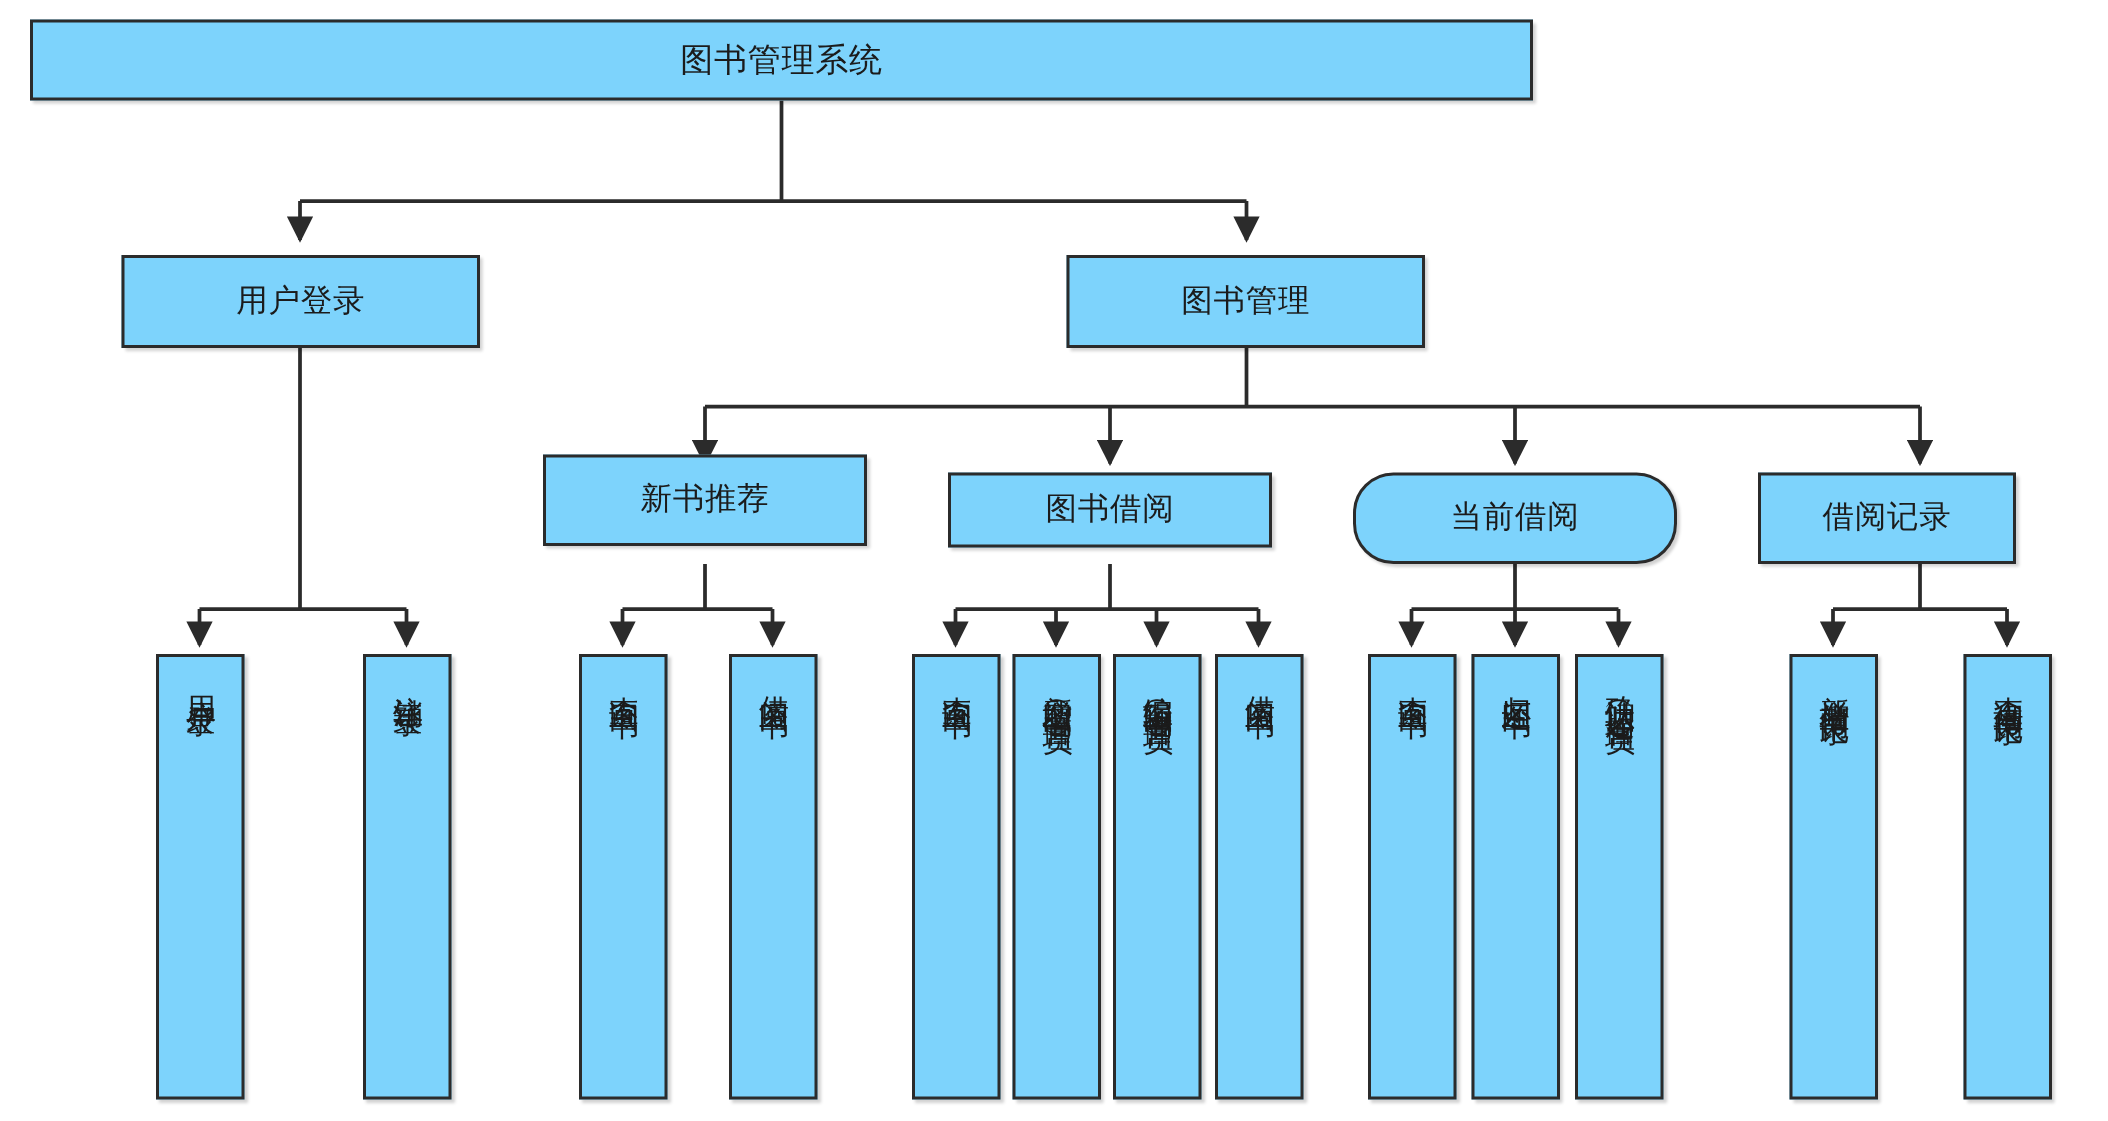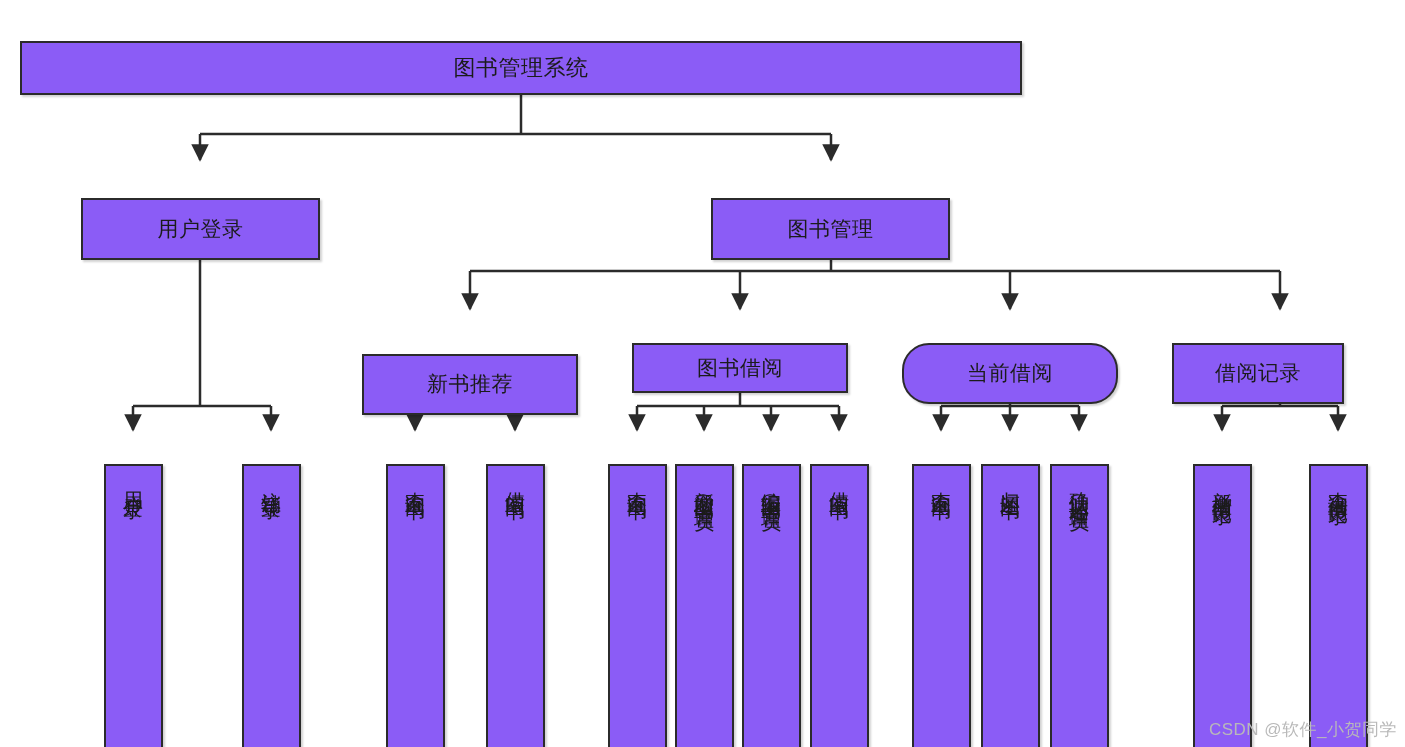--- a/index.html
+++ b/index.html
@@ -21,28 +21,27 @@
     position: absolute;
     left: 0;
     top: 0;
     width: 1405px;
     height: 747px;
     pointer-events: none;
   }
   .node {
     position: absolute;
     box-sizing: border-box;
-    background: #8b5cf6;
+    background: #7dd3fc;
     border: 2px solid #2b2b2b;
     box-shadow: 2px 2px 2px rgba(0,0,0,0.18);
     display: flex;
     align-items: center;
     justify-content: center;
     color: #1b1b1b;
-    margin-top: 28px;
   }
   .node .label {
     font-size: 21px;
     line-height: 1.15;
     letter-spacing: 0.5px;
     white-space: nowrap;
   }
   .node.root .label { font-size: 22px; }
   .node.leaf {
     align-items: flex-start;
@@ -126,21 +125,21 @@
     <span class="label">图书管理系统</span>
   </div>
 
   <div class="node" style="left:81px; top:170px; width:239px; height:62px;">
     <span class="label">用户登录</span>
   </div>
   <div class="node" style="left:711px; top:170px; width:239px; height:62px;">
     <span class="label">图书管理</span>
   </div>
 
-  <div class="node" style="left:362px; top:326px; width:216px; height:61px;">
+  <div class="node" style="left:362px; top:303px; width:216px; height:61px;">
     <span class="label">新书推荐</span>
   </div>
   <div class="node" style="left:632px; top:315px; width:216px; height:50px;">
     <span class="label">图书借阅</span>
   </div>
   <div class="node" style="left:902px; top:315px; width:216px; height:61px;border-radius:27px;">
     <span class="label">当前借阅</span>
   </div>
   <div class="node" style="left:1172px; top:315px; width:172px; height:61px;">
     <span class="label">借阅记录</span>
@@ -183,15 +182,14 @@
     <span class="label">确认归还（管理员）</span>
   </div>
 
   <div class="node leaf" style="left:1193px; top:436px; width:59px; height:297px;">
     <span class="label">新增借阅记录</span>
   </div>
   <div class="node leaf" style="left:1309px; top:436px; width:59px; height:297px;">
     <span class="label">查询借阅记录</span>
   </div>
 
-  <div id="watermark">CSDN @软件_小贺同学</div>
 
 </div>
 
 </body></html>

